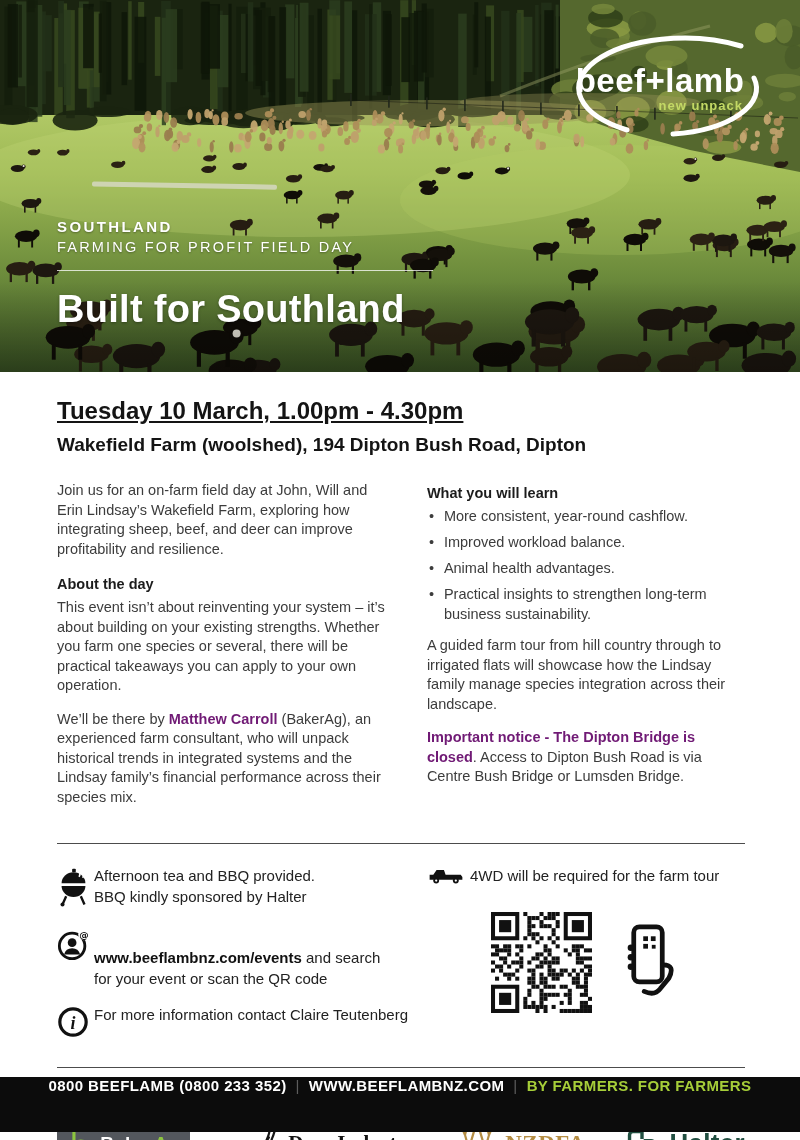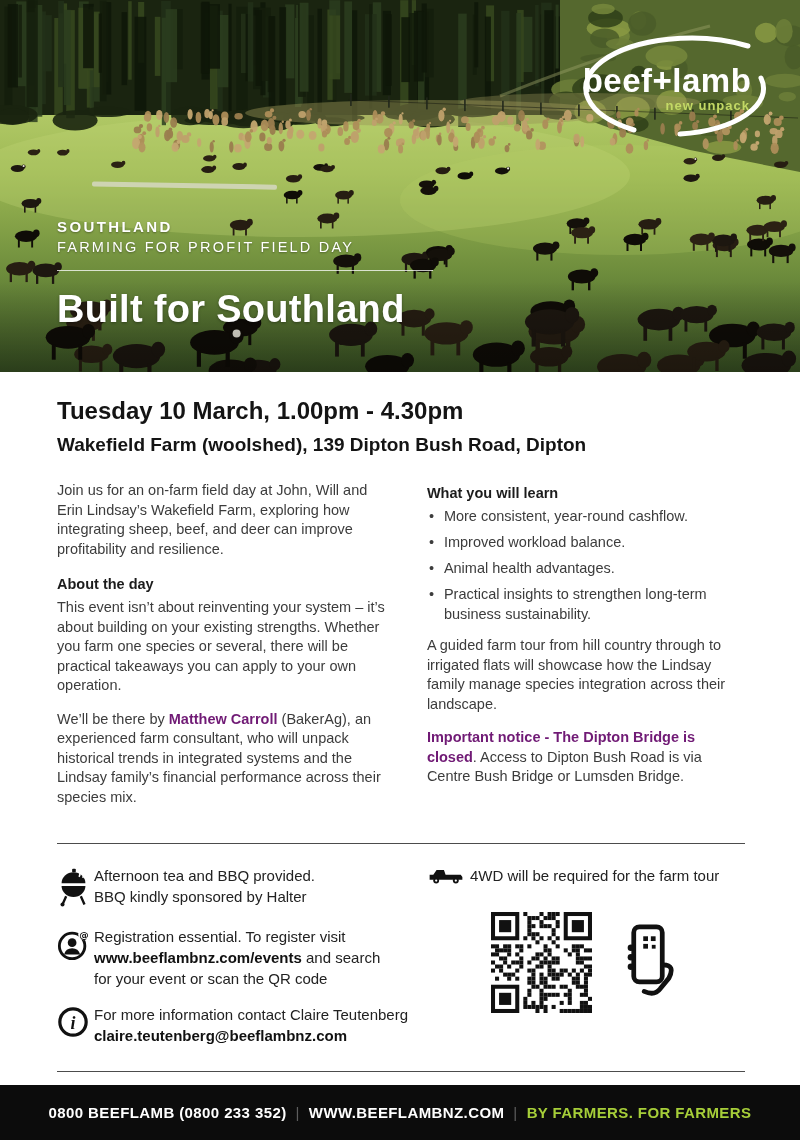--- a/index.html
+++ b/index.html
@@ -13,30 +13,30 @@
 
   
   .hero { position:absolute; top:0; left:0; width:800px; height:372px; overflow:hidden; background:#6f8c3c; }
   .hero svg.scene { position:absolute; top:0; left:0; }
   .hero-overlay { position:absolute; left:57px; top:218px; color:#fff; z-index:3; }
   .kicker1 { font-size:15px; font-weight:bold; letter-spacing:2.4px; text-shadow:0 1px 2px rgba(0,0,0,.35); }
   .kicker2 { font-size:14.5px; letter-spacing:2.2px; margin-top:4px; text-shadow:0 1px 2px rgba(0,0,0,.35); }
   .hero-divider { width:376px; height:1px; background:rgba(255,255,255,.75); margin:15px 0 17px 0; }
   .hero-title { font-size:38px; font-weight:bold; letter-spacing:.3px; text-shadow:0 1px 3px rgba(0,0,0,.35); }
 
-  .brand-logo { position:absolute; top:34px; right:28px; width:210px; height:104px; z-index:3; }
+  .brand-logo { position:absolute; top:34px; right:35px; width:210px; height:104px; z-index:3; }
   .brand-logo svg { position:absolute; inset:0; }
   .brand-word { position:absolute; top:28px; left:0; width:210px; text-align:center;
     color:#fff; font-size:33px; font-weight:bold; letter-spacing:.5px; }
   .brand-sub { position:absolute; top:64px; left:0; width:188px; text-align:right;
     color:#c3d965; font-size:13px; font-weight:bold; letter-spacing:1px; }
 
   
   .content { position:absolute; top:372px; left:0; width:800px; padding:0 55px 0 57px; color:#3c3c3c; }
-  .date-line { font-size:24px; font-weight:bold; color:#141414; margin:25px 0 9px 0; }
+  .date-line { font-size:24px; font-weight:bold; color:#141414; margin:25px 0 9px 0;text-decoration:underline; }
   .location-line { font-size:19px; font-weight:bold; color:#141414; margin:0 0 25px 0; }
   .cols { display:flex; }
   .col-left { width:344px; margin-right:30px; }
   .col-right { width:322px; }
   .body-p { font-size:14.5px; line-height:19.5px; margin:0 0 14px 0; }
   .subhead { font-size:14.5px; font-weight:bold; color:#1c1c1c; margin:17px 0 6px 0; }
   .subhead.first { margin-top:4px; }
   .bullets { list-style:none; margin:5px 0 12px 0; padding:0; }
   .bullets li { position:relative; padding-left:17px; font-size:14.5px; line-height:19.5px; margin-bottom:6.5px; }
   .bullets li::before { content:"•"; position:absolute; left:2px; top:0; }
@@ -67,22 +67,22 @@
   .dinz { display:flex; align-items:center; }
   .dinz-text { margin-left:8px; font-family:"Liberation Serif", serif; color:#141414; }
   .dinz-line1 { font-size:21px; font-weight:bold; letter-spacing:.2px; }
   .nzdfa { display:flex; align-items:center; }
   .nzdfa-text { margin-left:6px; font-family:"Liberation Serif", serif; color:#b58e44; }
   .nzdfa-abbr { font-size:23px; font-weight:bold; letter-spacing:.5px; }
   .halter { display:flex; align-items:center; }
   .halter-text { margin-left:10px; font-size:26px; font-weight:bold; color:#214f41; letter-spacing:.3px; }
 
   
-  .footer { position:absolute; left:0; bottom:0; width:800px; height:55px; background:#0c0c0c;
-    display:flex; align-items:center; justify-content:center; z-index:4; }
+  .footer { position:absolute; left:0; bottom:8px; width:800px; height:55px; background:#0c0c0c;
+    display:flex; align-items:flex-start; justify-content:center; z-index:4; }
   .footer span { font-size:15px; font-weight:bold; letter-spacing:.4px; color:#fff; }
   .footer .sep { color:#5d5d5d; margin:0 9px; font-weight:normal; }
   .footer .tagline { color:#a6ce39; }
 
   svg .k { fill:#111; }
 </style>
 </head>
 <body>
 
 <div class="page">
@@ -778,21 +778,21 @@
     <div class="hero-overlay">
       <div class="kicker1">SOUTHLAND</div>
       <div class="kicker2">FARMING FOR PROFIT FIELD DAY</div>
       <div class="hero-divider"></div>
       <div class="hero-title">Built for Southland</div>
     </div>
   </div>
 
   <div class="content">
     <div class="date-line">Tuesday 10 March, 1.00pm - 4.30pm</div>
-    <div class="location-line">Wakefield Farm (woolshed), 139 Dipton Bush Road, Dipton</div>
+    <div class="location-line">Wakefield Farm (woolshed), 194 Dipton Bush Road, Dipton</div>
 
     <div class="cols">
       <div class="col-left">
         <p class="body-p">Join us for an on-farm field day at John, Will and Erin Lindsay’s Wakefield Farm, exploring how integrating sheep, beef, and deer can improve profitability and resilience.</p>
         <div class="subhead">About the day</div>
         <p class="body-p">This event isn’t about reinventing your system – it’s about building on your existing strengths. Whether you farm one species or several, there will be practical takeaways you can apply to your own operation.</p>
         <p class="body-p"><span>We’ll be there by </span><b class="inb">Matthew Carroll</b><span> (BakerAg), an experienced farm consultant, who will unpack historical trends in integrated systems and the Lindsay family’s financial performance across their species mix.</span></p>
       </div>
 
       <div class="col-right">
@@ -833,36 +833,35 @@
           <div class="ic">
             <svg width="34" height="34" viewBox="0 0 36 36">
               <circle cx="16" cy="19" r="13.5" fill="none" stroke="#111" stroke-width="3"></circle>
               <circle class="k" cx="16" cy="15.5" r="4.6"></circle>
               <path class="k" d="M7.5,28 a8.8,8.8 0 0 1 17,0 z"></path>
               <circle cx="28.5" cy="7" r="6" fill="#fff"></circle>
               <text x="28.5" y="10.5" font-size="10" font-weight="bold" text-anchor="middle" fill="#111" font-family="DejaVu Sans, sans-serif">@</text>
             </svg>
           </div>
           <div class="tx">
-            <span>Registration essential. To register visit</span><br>
+            <br>
             <b>www.beeflambnz.com/events</b><span> and search</span><br>
             <span>for your event or scan the QR code</span>
           </div>
         </div>
 
         <div class="inforow">
           <div class="ic">
             <svg width="32" height="32" viewBox="0 0 34 34">
               <circle cx="17" cy="17" r="14" fill="none" stroke="#111" stroke-width="3.4"></circle>
               <text x="17" y="24" font-size="19" font-weight="bold" font-style="italic" text-anchor="middle" fill="#111" font-family="Liberation Serif, serif">i</text>
             </svg>
           </div>
           <div class="tx">
             <span>For more information contact Claire Teutenberg</span><br>
-            <b>claire.teutenberg@beeflambnz.com</b>
           </div>
         </div>
       </div>
 
       <div class="info-right">
         <div class="inforow">
           <div class="ic" style="width:42px;flex-basis:42px;">
             <svg width="36" height="19" viewBox="0 0 44 23">
               <path class="k" d="M2,9.5 L6.5,9.5 L10.5,3.5 L19.5,3.5 L21.5,9.5 L40,9.5 L42,12 L42,15.5 L2,15.5 Z"></path>
               <circle class="k" cx="10" cy="16.5" r="3.6"></circle>

